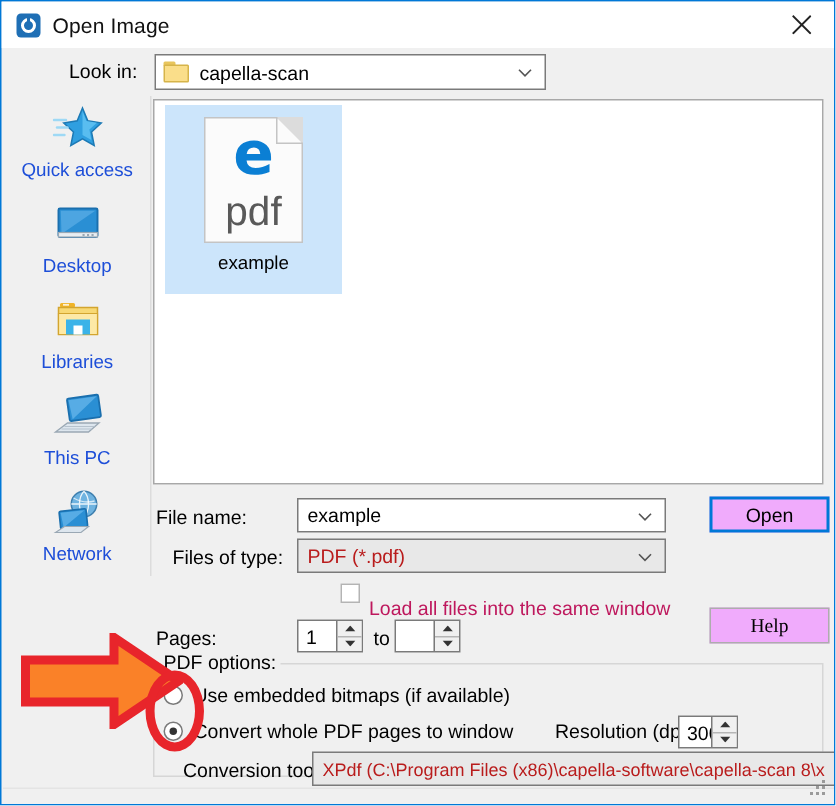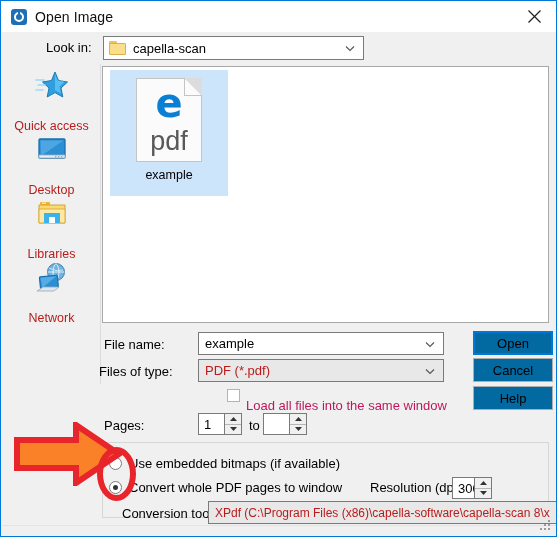--- a/index.html
+++ b/index.html
@@ -115,21 +115,21 @@
     background: #f0f0f0;
     border-right: 1px solid #dcdcdc;
   }
   .place {
     width: 99px; height: 64px;
     display: flex; flex-direction: column;
     align-items: center; justify-content: flex-start;
     padding-top: 6px;
   }
   .place-label {
-    font-size: 12.5px; color: #b91c1c; margin-top: 17px;
+    font-size: 12.5px; color: #1d4ed8; margin-top: 4px;
     white-space: nowrap;
   }
   .place-icon { width: 34px; height: 32px; position: relative; }
 
   
   #filelist {
     position: absolute; left: 101px; top: 65px;
     width: 447px; height: 257px;
     background: #ffffff;
     border: 1px solid #a8a8a8;
@@ -195,21 +195,21 @@
     background: #ffffff;
     display: flex; align-items: center;
     font-size: 13px; color: #000000;
   }
   .field.disabled-look { background: #e8e8e8; color: #b91c1c; }
   .field .val { margin-left: 6px; }
 
   .btn {
     position: absolute;
     width: 80px; height: 24px;
-    background: #0369a1;
+    background: #f0abfc;
     border: 1px solid #adadad;
     font-size: 13px; color: #000000;
     display: flex; align-items: center; justify-content: center;
   }
   .btn.focused { border: 2px solid #0078d7; }
 
   
   .spin-box {
     position: absolute;
     height: 22px;
@@ -419,20 +419,36 @@
           <rect x="7" y="4.6" width="4" height="1.2" fill="#fff" opacity="0.8"></rect>
           <path d="M4 7 h26 v18 H4 Z" fill="#f8d974" stroke="#d3a52f" stroke-width="1"></path>
           <path d="M4 11 h26 v14 H4 Z" fill="#fde9a6" stroke="#d3a52f" stroke-width="0.8"></path>
           <path d="M9 25 V15 h16 v10 Z" fill="#3bb3e8"></path>
           <rect x="14" y="19" width="6" height="6" fill="#ffffff"></rect>
         </svg>
       </span>
       <span class="place-label">Libraries</span>
     </div>
 
+    <div class="place">
+      <span class="place-icon">
+        <svg width="34" height="32" viewBox="0 0 34 32">
+          <g transform="rotate(-8 17 14)">
+            <rect x="11" y="3" width="21" height="15" rx="1" fill="#2a8fd4" stroke="#1a6fae" stroke-width="1.2"></rect>
+            <path d="M12 4 H31 L13 17 Z" fill="#5fb2e8" opacity="0.85"></path>
+          </g>
+          <path d="M2 26 L10 20 H31 L24 26 Z" fill="#dde6ee" stroke="#9aa8b4" stroke-width="0.9"></path>
+          <g stroke="#b6c2cd" stroke-width="0.7">
+            <line x1="6" y1="24" x2="26" y2="24"></line>
+            <line x1="8" y1="22.3" x2="28" y2="22.3"></line>
+          </g>
+        </svg>
+      </span>
+      <span class="place-label">This PC</span>
+    </div>
 
     <div class="place">
       <span class="place-icon">
         <svg width="34" height="32" viewBox="0 0 34 32">
           <circle cx="21" cy="10" r="8.5" fill="#6fb3e0" stroke="#3e7fae" stroke-width="1"></circle>
           <path d="M12.5 10 h17 M21 1.5 c4 4 4 13 0 17 M21 1.5 c-4 4 -4 13 0 17" fill="none" stroke="#ffffff" stroke-width="0.9" opacity="0.85"></path>
           <path d="M14 6 q7 4 14 2" fill="none" stroke="#ffffff" stroke-width="0.9" opacity="0.7"></path>
           <g transform="rotate(-6 14 21)">
             <rect x="5" y="14" width="18" height="12" rx="1" fill="#2a8fd4" stroke="#1a6fae" stroke-width="1.1"></rect>
             <path d="M6 15 H22 L7 25 Z" fill="#5fb2e8" opacity="0.85"></path>
@@ -457,21 +473,21 @@
   </div>
 
   <div class="form-label" style="left:103px; top:336px;">File name:</div>
   <div class="field" style="left:197px; top:331px; width:246px;">
     <span class="val">example</span>
     <svg class="combo-caret" viewBox="0 0 10 10">
       <polyline points="1,3.5 5,7.5 9,3.5" fill="none" stroke="#555" stroke-width="1.1"></polyline>
     </svg>
   </div>
 
-  <div class="form-label" style="left:98px; top:363px;">Files of type:</div>
+  <div class="form-label" style="left:114px; top:363px;">Files of type:</div>
   <div class="field disabled-look" style="left:197px; top:358px; width:246px;">
     <span class="val">PDF (*.pdf)</span>
     <svg class="combo-caret" viewBox="0 0 10 10">
       <polyline points="1,3.5 5,7.5 9,3.5" fill="none" stroke="#555" stroke-width="1.1"></polyline>
     </svg>
   </div>
 
   <div id="chk-load"></div>
   <div id="chk-load-label">Load all files into the same window</div>
 
@@ -502,24 +518,24 @@
       </span>
       <span class="half">
         <svg width="7" height="4" viewBox="0 0 7 4">
             <polygon points="0,0 7,0 3.5,4" fill="#333"></polygon>
           </svg>
       </span>
     </span>
   </div>
 
   <div class="btn focused" style="left:472px; top:330px;">Open</div>
-  <div class="btn" style="left:472px; top:357px;">Cancel</div>
-  <div class="btn" style="left:472px; top:385px;">Help</div>
+  <div class="btn" style="left:472px; top:404px;font-family:Liberation Serif, serif;">Help</div>
 
   <div id="groupbox"></div>
+  <div id="group-legend">PDF options:</div>
 
   <div class="radio" style="left:108px; top:456px;"></div>
   <div class="radio-label" style="left:128px; top:455px;">Use embedded bitmaps (if available)</div>
 
   <div class="radio checked" style="left:108px; top:480px;"></div>
   <div class="radio-label" style="left:128px; top:479px;">Convert whole PDF pages to window</div>
 
   <div class="form-label" style="left:369px; top:479px;">Resolution (dpi):</div>
   <div class="spin-box" style="left:451px; top:476px; width:40px;">
     <span class="sv">300</span>

